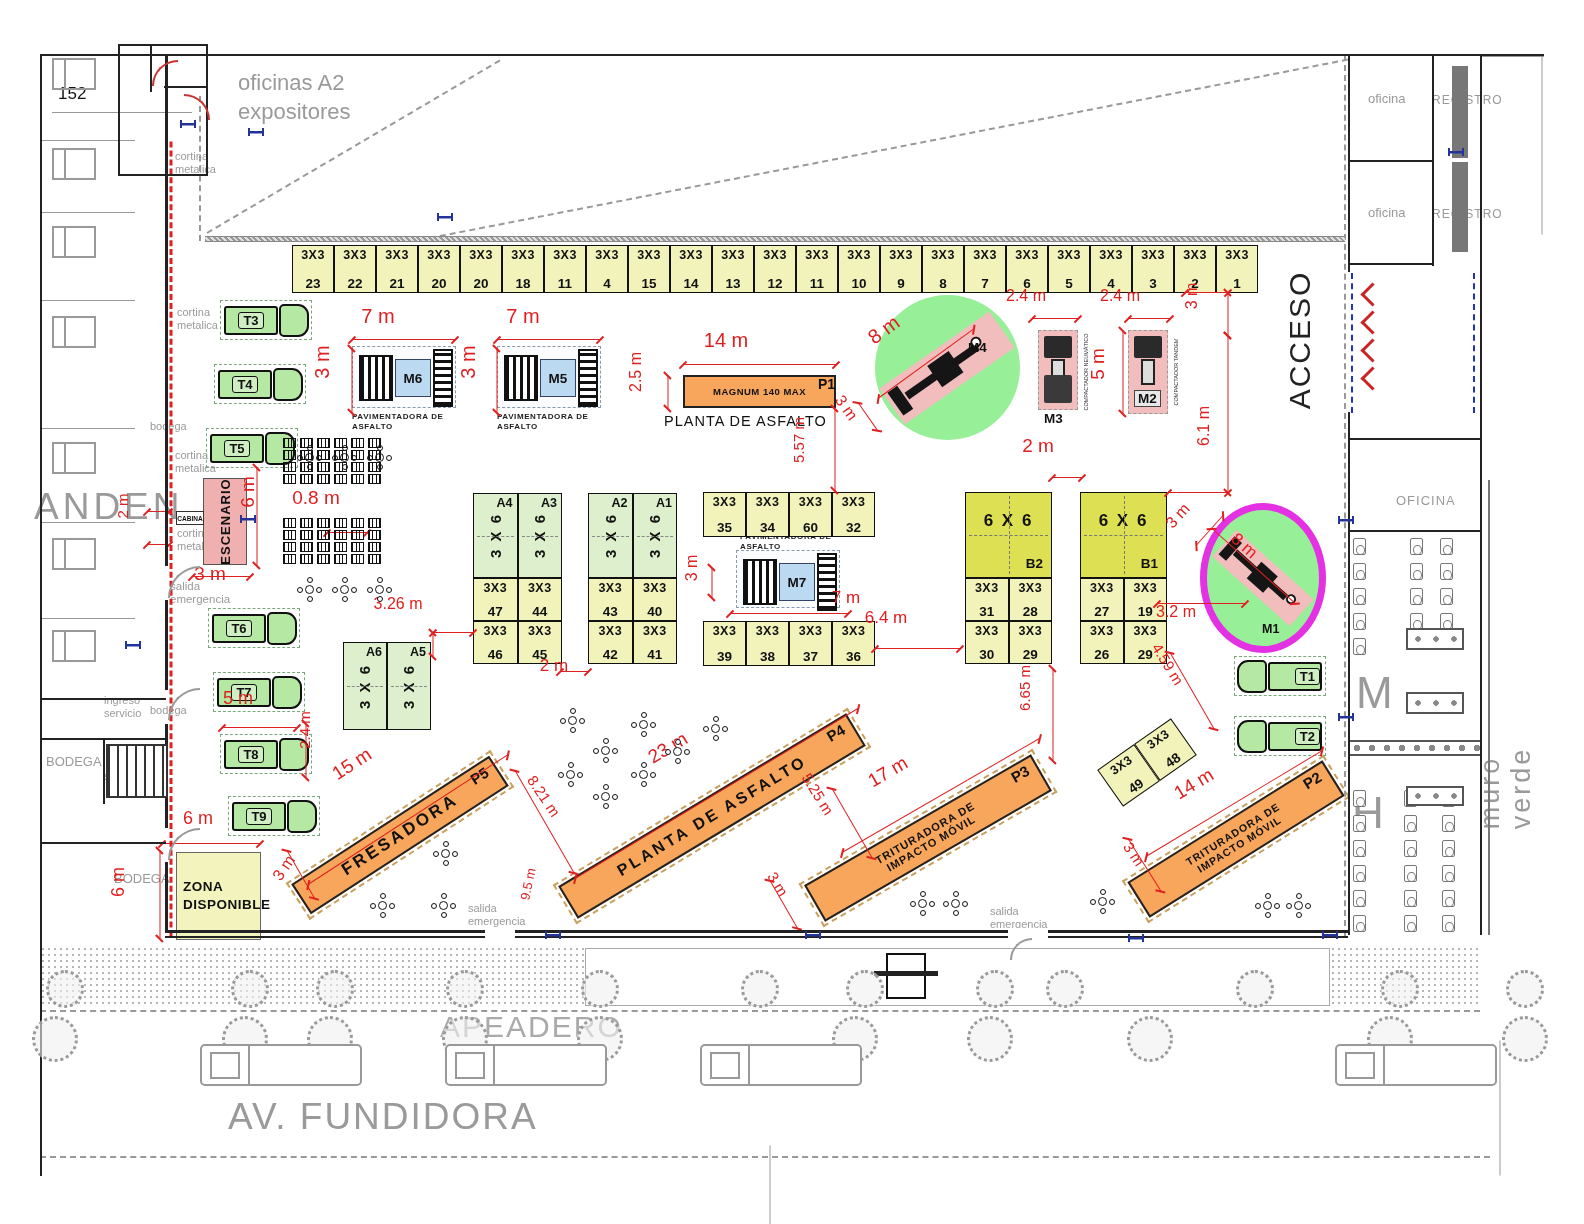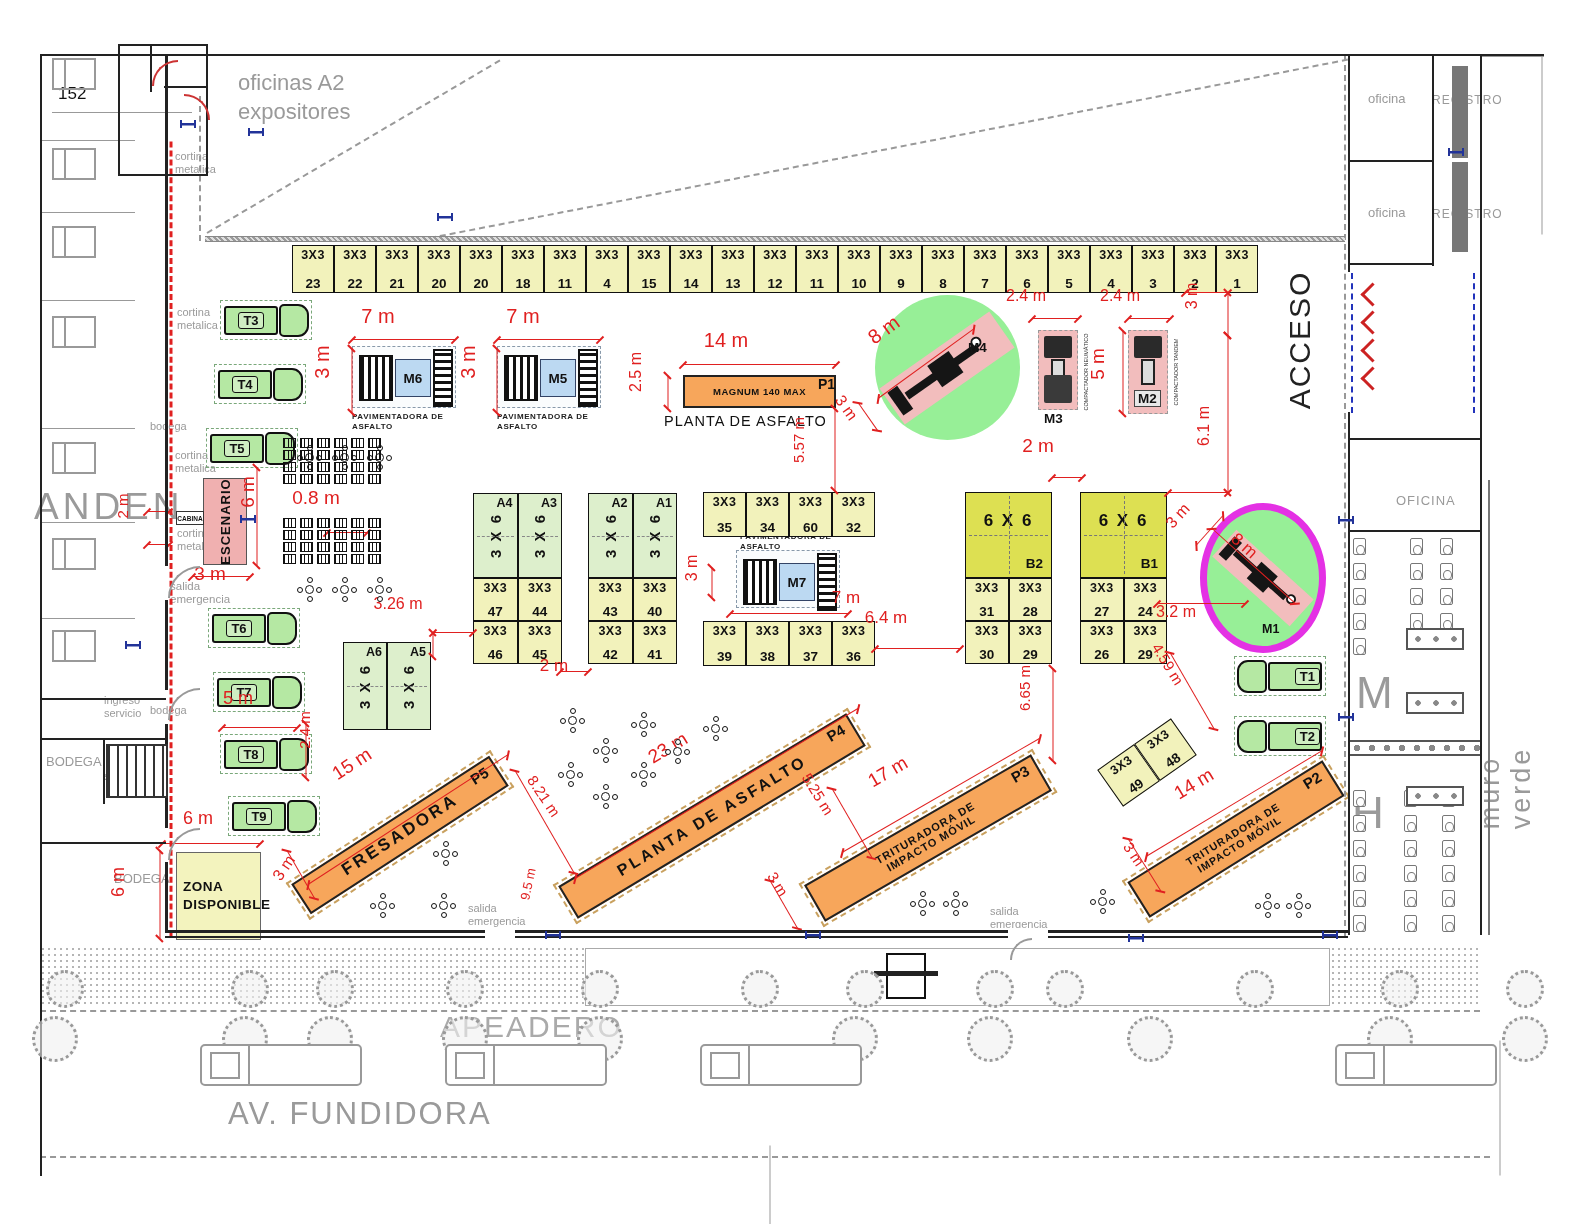--- a/index.html
+++ b/index.html
@@ -102,21 +102,21 @@
 
 <div id="plan">
 
   <div class="glabel" style="left:238px;top:70px;font-size:22px">oficinas A2</div>
   <div class="glabel" style="left:238px;top:99px;font-size:22px">expositores</div>
   <div class="klabel" style="left:58px;top:84px;font-size:17px">152</div>
   <div class="glabel" style="left:34px;top:486px;font-size:37px;letter-spacing:4px">ANDEN</div>
   <div class="klabel" style="left:1300px;top:340px;font-size:30px;letter-spacing:2px;transform:translate(-50%,-50%) rotate(-90deg);color:#222">ACCESO</div>
   <div class="glabel" style="left:1506px;top:788px;font-size:27px;letter-spacing:3px;transform:translate(-50%,-50%) rotate(-90deg)">muro verde</div>
   <div class="glabel" style="left:440px;top:1010px;font-size:30px;letter-spacing:2px;color:#aaa">APEADERO</div>
-  <div class="glabel" style="left:228px;top:1096px;font-size:31px;letter-spacing:2px">AV. FUNDIDORA</div>
+  <div class="glabel" style="left:228px;top:1096px;font-size:37px;letter-spacing:2px">AV. FUNDIDORA</div>
 
   <div class="glabel" style="left:175px;top:150px;width:62px;font-size:11px">cortina metalica</div>
   <div class="glabel" style="left:177px;top:306px;width:62px;font-size:11px">cortina metalica</div>
   <div class="glabel" style="left:175px;top:449px;width:62px;font-size:11px">cortina metalica</div>
   <div class="glabel" style="left:177px;top:527px;width:62px;font-size:11px">cortina metalica</div>
   <div class="glabel" style="left:150px;top:420px;font-size:11px">bodega</div>
   <div class="glabel" style="left:150px;top:704px;font-size:11px">bodega</div>
   <div class="glabel" style="left:46px;top:755px;font-size:13px">BODEGA</div>
   <div class="glabel" style="left:114px;top:872px;font-size:13px">BODEGA</div>
   <div class="glabel" style="left:104px;top:770px;font-size:11px">sube</div>
@@ -415,21 +415,21 @@
         <div class="bsix">6 X 6</div>
         <div class="bid">B1</div>
       </div>
       <div class="row">
         <div class="bcell" style="width: 43.5px; height: 43px;">
           <div class="bsize">3X3</div>
           <div class="bnum">27</div>
         </div>
         <div class="bcell" style="width: 43.5px; height: 43px;">
           <div class="bsize">3X3</div>
-          <div class="bnum">24</div>
+          <div class="bnum">19</div>
         </div>
       </div>
       <div class="row">
         <div class="bcell" style="width: 43.5px; height: 43px;">
           <div class="bsize">3X3</div>
           <div class="bnum">26</div>
         </div>
         <div class="bcell" style="width: 43.5px; height: 43px;">
           <div class="bsize">3X3</div>
           <div class="bnum">29</div>

